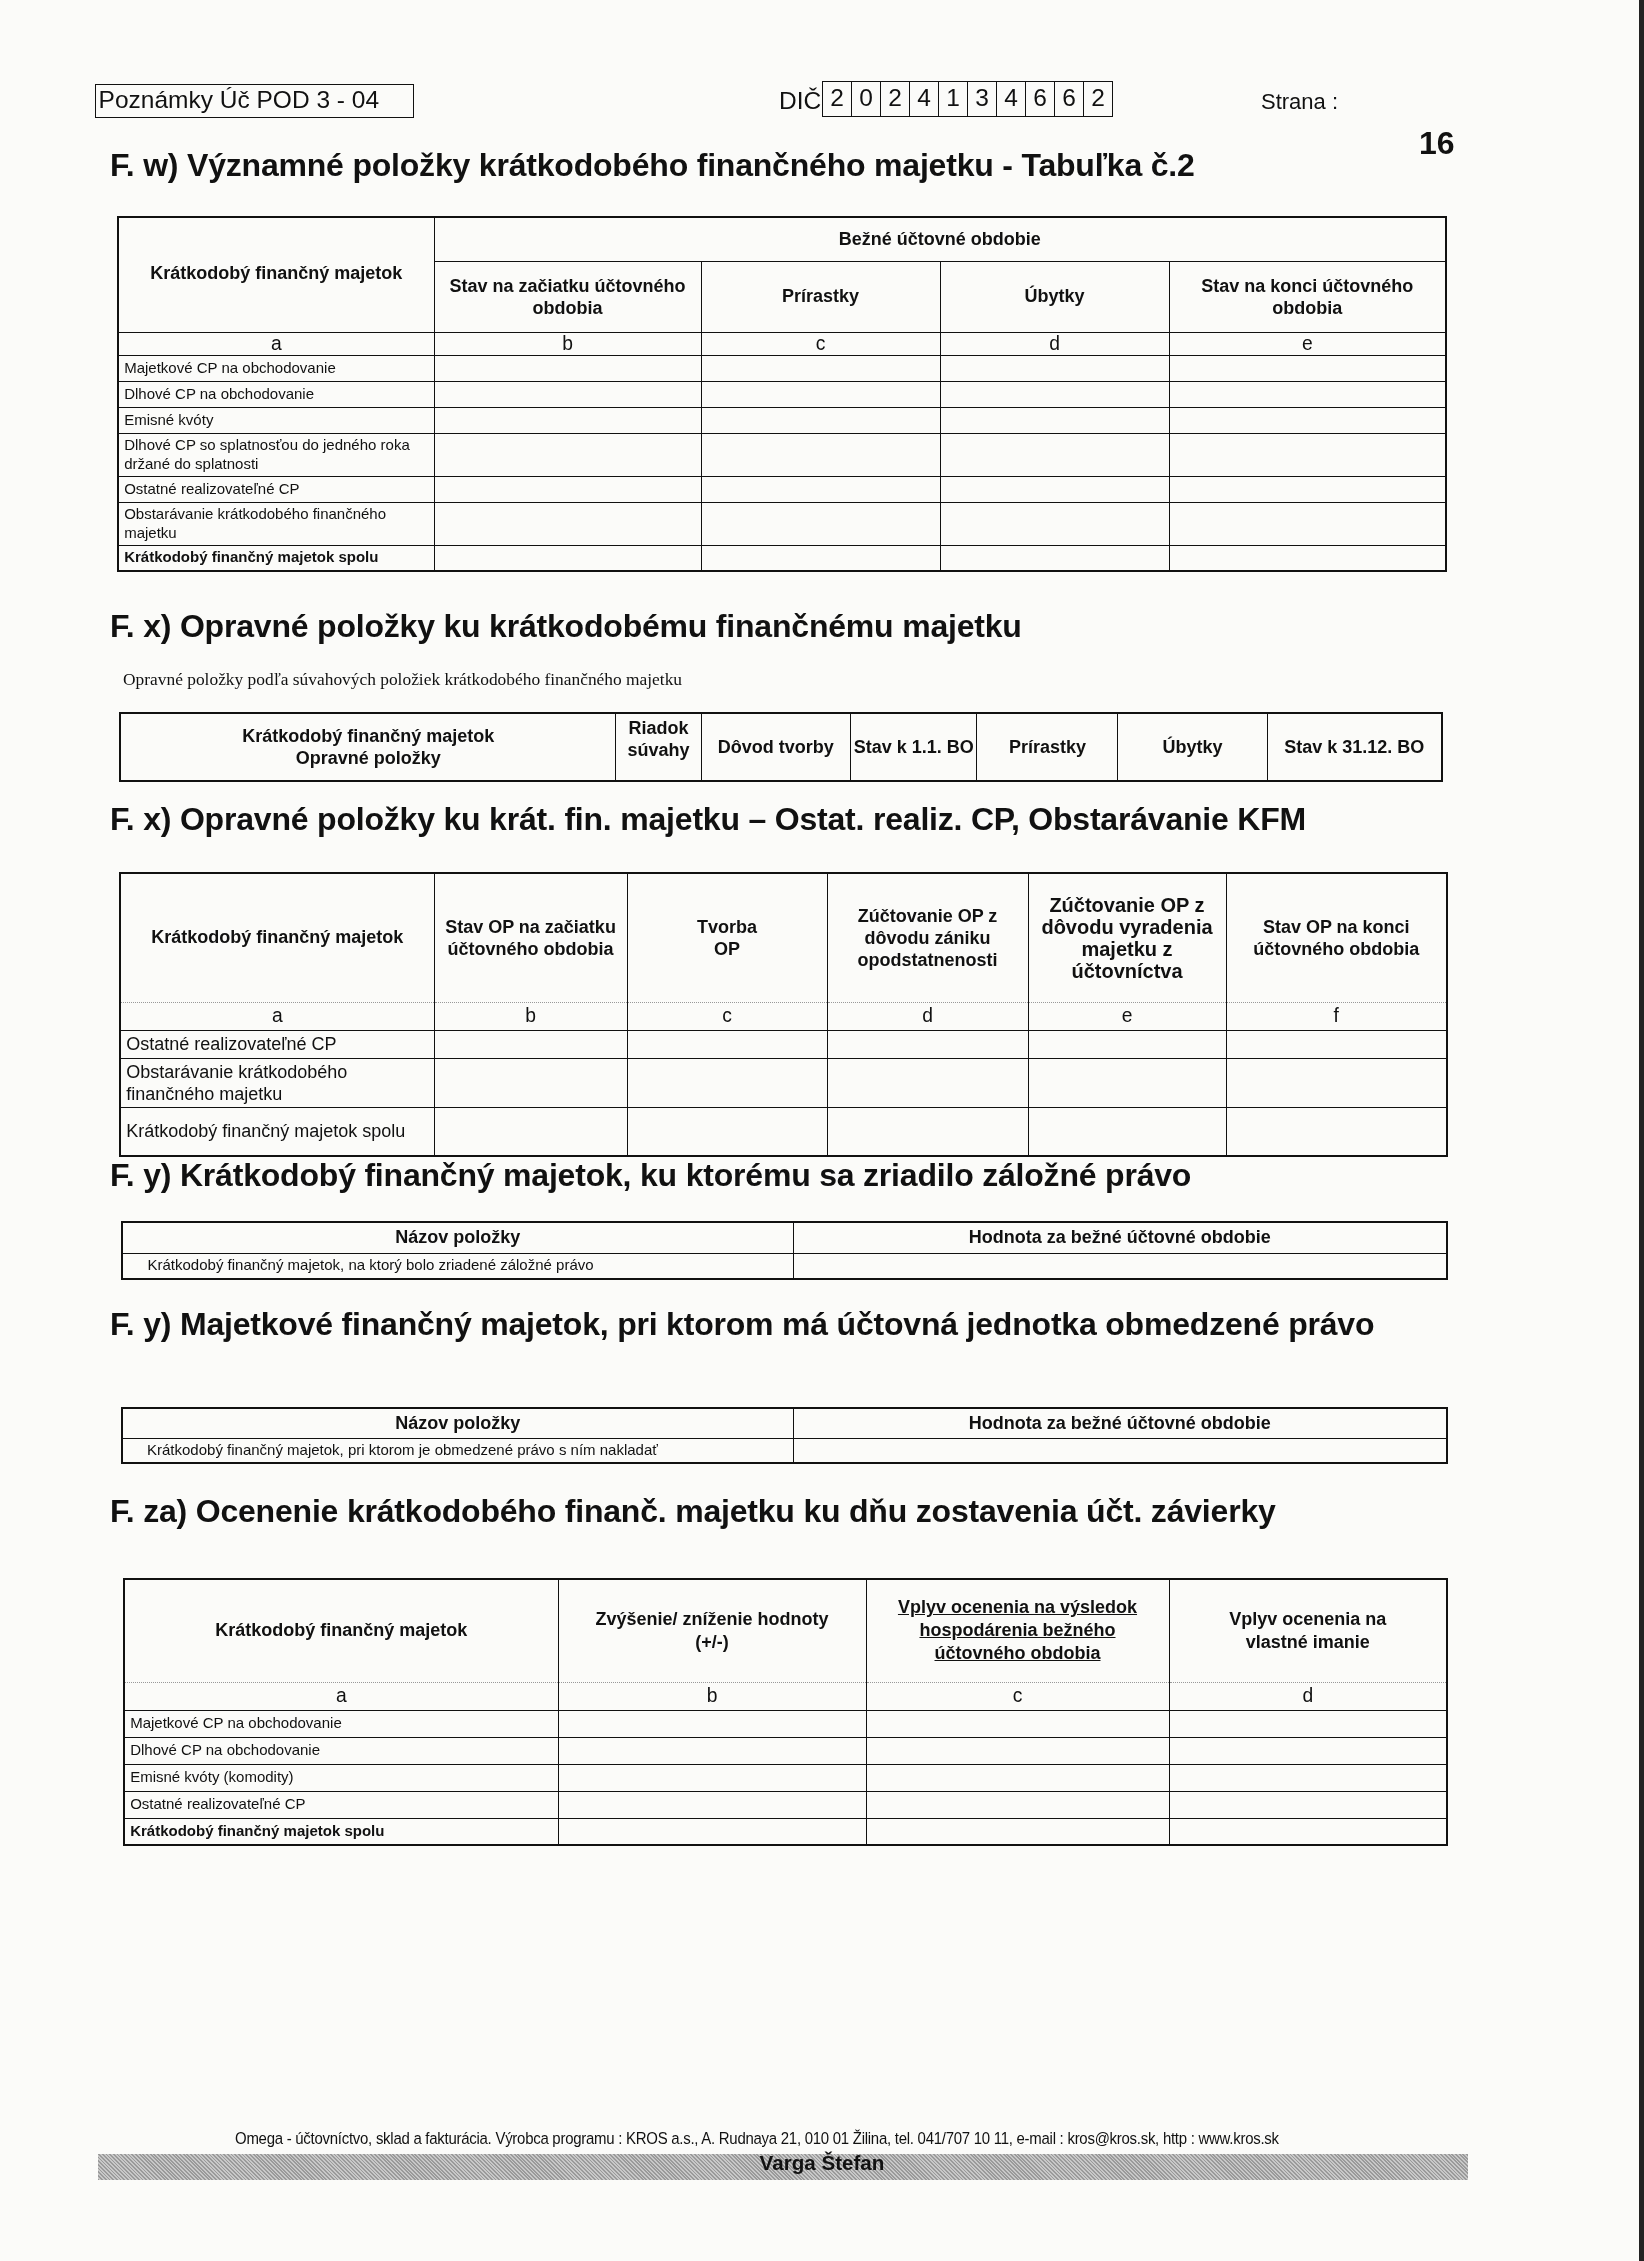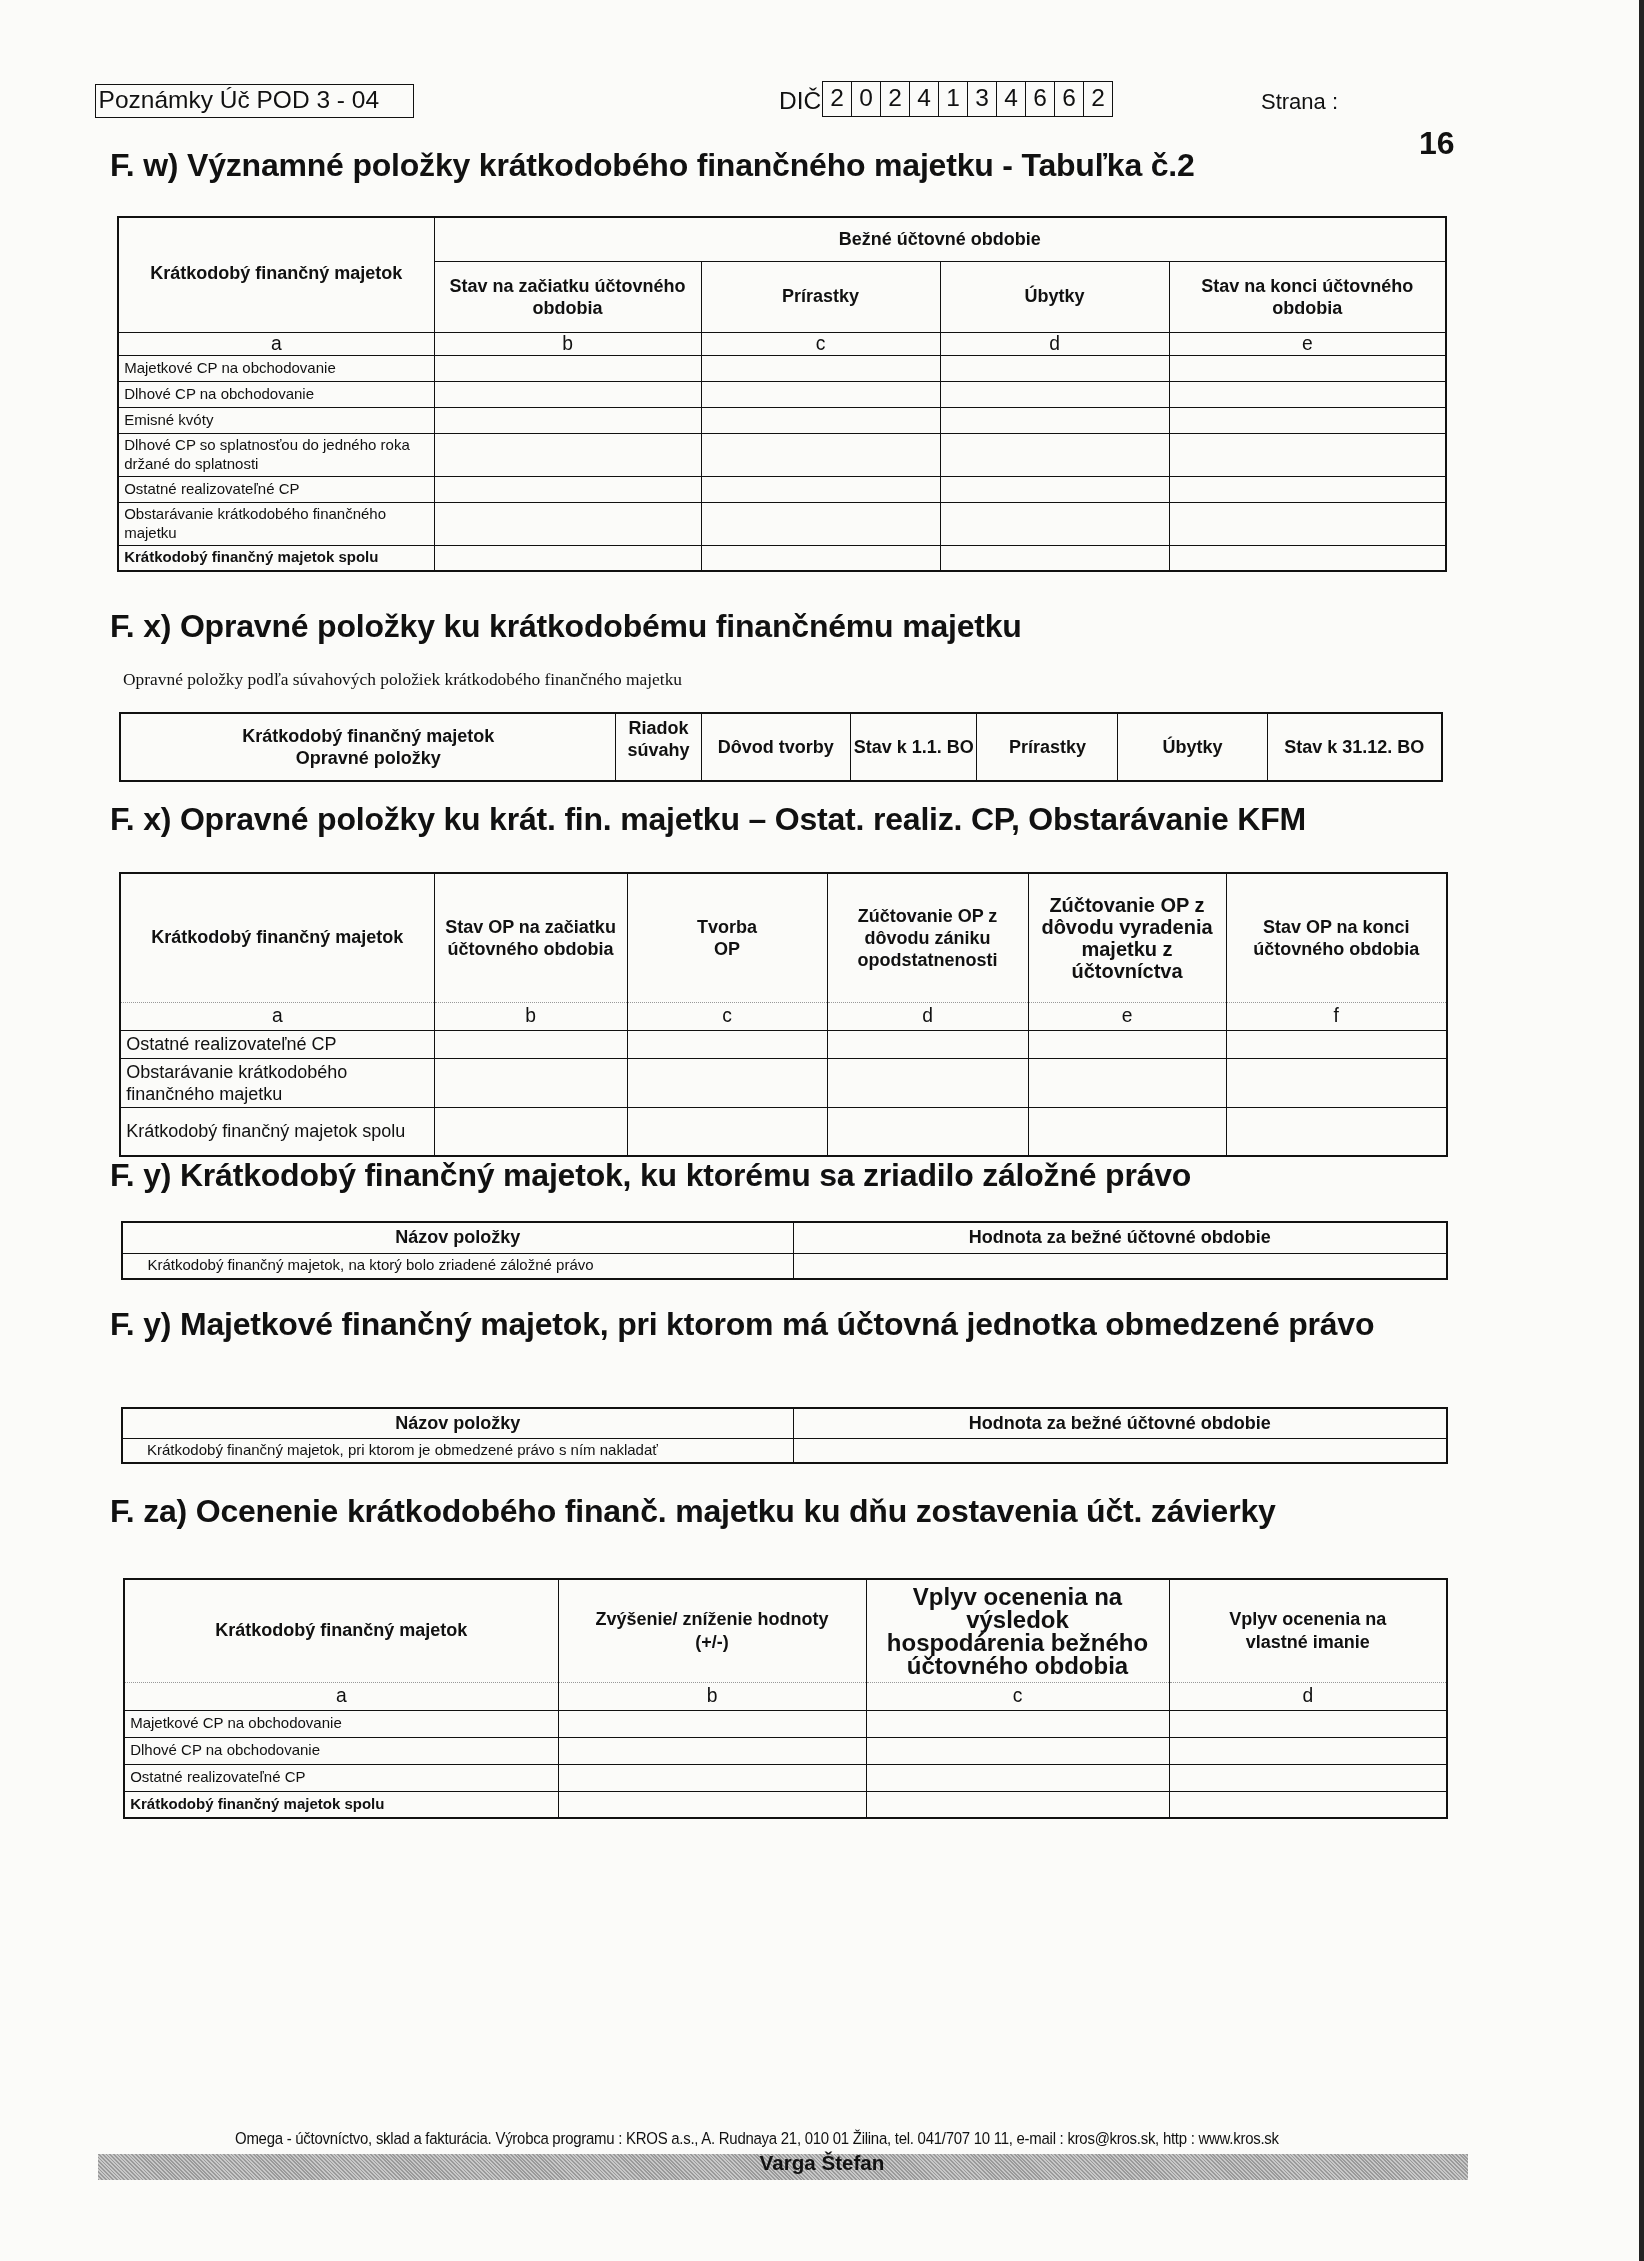--- a/index.html
+++ b/index.html
@@ -287,21 +287,21 @@
   <colgroup>
       <col style="width:434px">
       <col style="width:308px">
       <col style="width:303px">
       <col style="width:278px">
     </colgroup>
   <tbody>
       <tr style="height:103px">
     <th class="noborder-bottom" style="font-size:18px;">Krátkodobý finančný  majetok</th>
     <th class="noborder-bottom" style="font-size:18px;line-height:23px;padding:0 26px;">Zvýšenie/ zníženie hodnoty (+/-)</th>
-    <th class="noborder-bottom" style="font-size:24px;line-height:23px;padding:0 19.3px;">Vplyv ocenenia na výsledok hospodárenia bežného účtovného obdobia</th>
+    <th class="noborder-bottom" style="font-size:18px;line-height:23px;padding:0 19.3px;text-decoration:underline;">Vplyv ocenenia na výsledok hospodárenia bežného účtovného obdobia</th>
     <th class="noborder-bottom" style="font-size:18px;line-height:23px;padding:0 52px;">Vplyv ocenenia na vlastné imanie</th>
   </tr>
   <tr style="height:28px">
     <td class="letter noborder-top">a</td>
     <td class="letter noborder-top">b</td>
     <td class="letter noborder-top">c</td>
     <td class="letter noborder-top">d</td>
   </tr>
   <tr style="height:27px">
     <td class="lbl">Majetkové CP na obchodovanie</td>
@@ -309,20 +309,26 @@
     <td></td>
     <td></td>
   </tr>
   <tr style="height:27px">
     <td class="lbl">Dlhové CP na obchodovanie</td>
     <td></td>
     <td></td>
     <td></td>
   </tr>
   <tr style="height:27px">
+    <td class="lbl">Emisné kvóty (komodity)</td>
+    <td></td>
+    <td></td>
+    <td></td>
+  </tr>
+  <tr style="height:27px">
     <td class="lbl">Ostatné realizovateľné CP</td>
     <td></td>
     <td></td>
     <td></td>
   </tr>
   <tr style="height:27px">
     <td class="lbl b">Krátkodobý finančný majetok spolu</td>
     <td></td>
     <td></td>
     <td></td>

